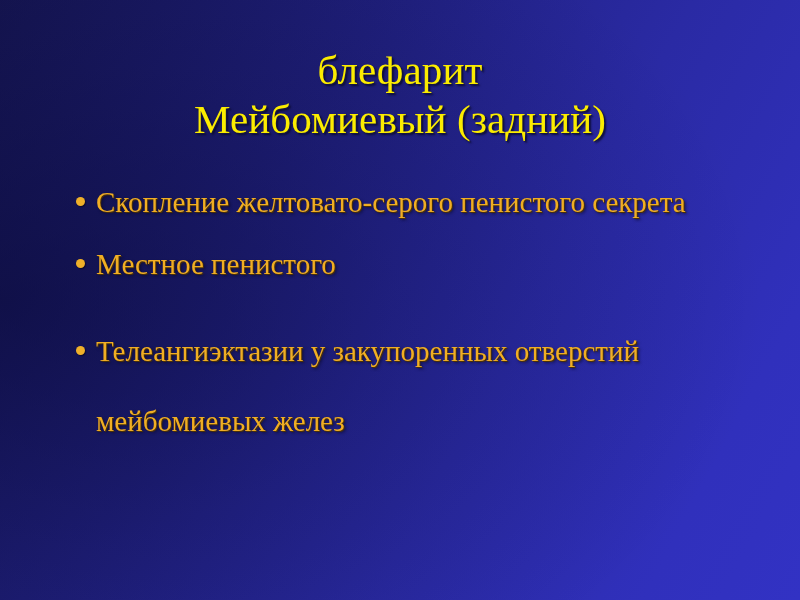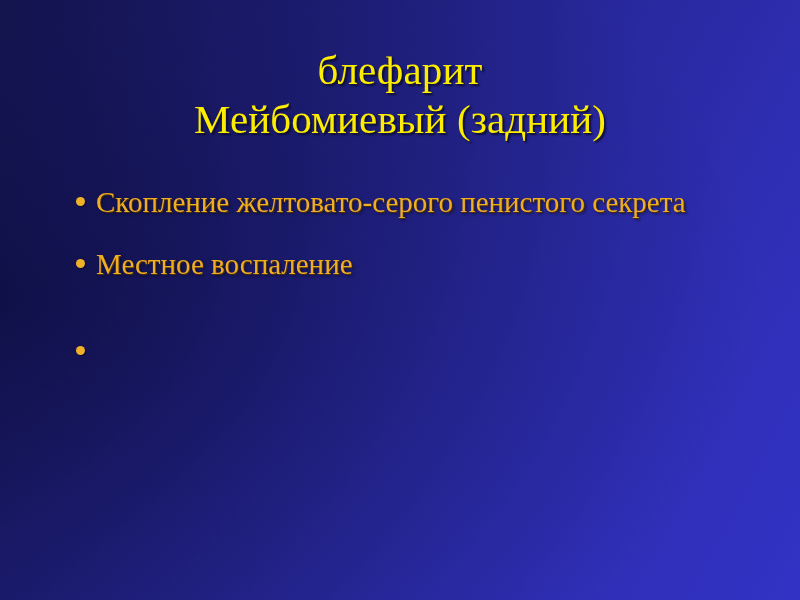--- a/index.html
+++ b/index.html
@@ -114,22 +114,23 @@
 
   <div class="bullets">
 
     <div class="bullet" id="bullet-0">
       <span class="dot"></span>
       <span class="txt">Скопление желтовато-серого пенистого секрета</span>
     </div>
 
     <div class="bullet" id="bullet-1">
       <span class="dot"></span>
-      <span class="txt">Местное воспаление</span>
+      <span class="txt">Местное пенистого</span>
     </div>
 
     <div class="bullet" id="bullet-2">
       <span class="dot"></span>
+      <span class="txt">Телеангиэктазии у закупоренных отверстий мейбомиевых желез</span>
     </div>
 
   </div>
 
 </div>
 
 </body></html>

